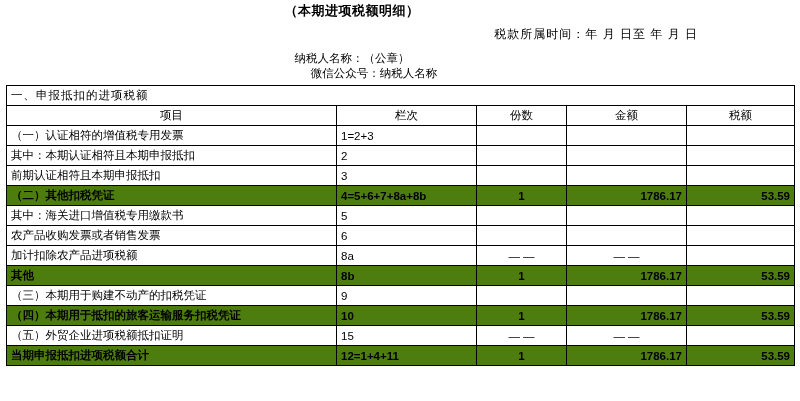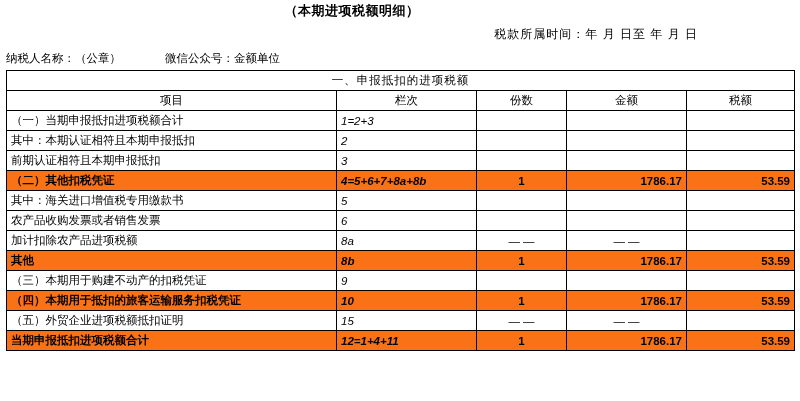--- a/index.html
+++ b/index.html
@@ -34,20 +34,21 @@
     font-size: 12px;
     padding-top: 6px;
     letter-spacing: 1px;
   }
   .meta-row {
     display: flex;
     align-items: center;
     font-size: 11.5px;
     padding-top: 8px;
     padding-bottom: 4px;
+    flex-direction: column;
   }
   .meta-left {
     white-space: nowrap;
   }
   .meta-mid {
     white-space: nowrap;
     margin-left: 44px;
   }
   .meta-right {
     margin-left: auto;
@@ -60,21 +61,21 @@
   }
   table.main td, table.main th {
     border: 1px solid #000000;
     font-size: 11.5px;
     font-weight: normal;
     padding: 2px 4px;
     height: 20px;
     box-sizing: border-box;
   }
   .section-head {
-    text-align: center;
+    text-align: left;
     font-weight: bold;
     font-size: 12px;
     letter-spacing: 1px;
     height: 22px;
   }
   .col-head {
     text-align: center;
     height: 28px;
     font-size: 12px;
     font-family: Liberation Mono, monospace;
@@ -84,51 +85,50 @@
   .c-count { width: 90px; }
   .c-amount { width: 120px; }
   .c-tax { width: 108px; }
   td.item {
     text-align: left;
     white-space: nowrap;
   }
   td.line {
     text-align: left;
     padding-left: 5px;
-    font-style: italic;
   }
   td.num {
     text-align: center;
   }
   td.money {
     text-align: right;
     padding-right: 10px;
   }
   tr.hl td {
-    background: #f97316;
+    background: #4d7c0f;
     font-weight: bold;
   }
   .indent1 { padding-left: 32px; margin-top: 22px; }
   .indent2 { padding-left: 54px; }
   .indent0 { padding-left: 4px; }
 </style>
 </head>
 <body>
 
 <div class="page">
 
   <div class="doc-title">（本期进项税额明细）</div>
 
   <div class="period-line">
     <span>税款所属时间：</span><span>年        月        日至        年        月        日</span>
   </div>
 
   <div class="meta-row">
     <span class="meta-left">纳税人名称：（公章）</span>
-    <span class="meta-mid">微信公众号：金额单位</span>
+    <span class="meta-mid">微信公众号：纳税人名称</span>
   </div>
 
   <table class="main">
     <colgroup>
       <col class="c-item">
       <col class="c-line">
       <col class="c-count">
       <col class="c-amount">
       <col class="c-tax">
     </colgroup>
@@ -137,21 +137,21 @@
         <td class="section-head" colspan="5">一、申报抵扣的进项税额</td>
       </tr>
       <tr>
         <td class="col-head">项目</td>
         <td class="col-head">栏次</td>
         <td class="col-head">份数</td>
         <td class="col-head">金额</td>
         <td class="col-head">税额</td>
       </tr>
     <tr>
-          <td class="item indent0">（一）当期申报抵扣进项税额合计</td>
+          <td class="item indent0">（一）认证相符的增值税专用发票</td>
           <td class="line">1=2+3</td>
           <td class="num"></td>
           <td class="money"></td>
           <td class="money"></td>
         </tr>
         <tr>
           <td class="item indent1">其中：本期认证相符且本期申报抵扣</td>
           <td class="line">2</td>
           <td class="num"></td>
           <td class="money"></td>

